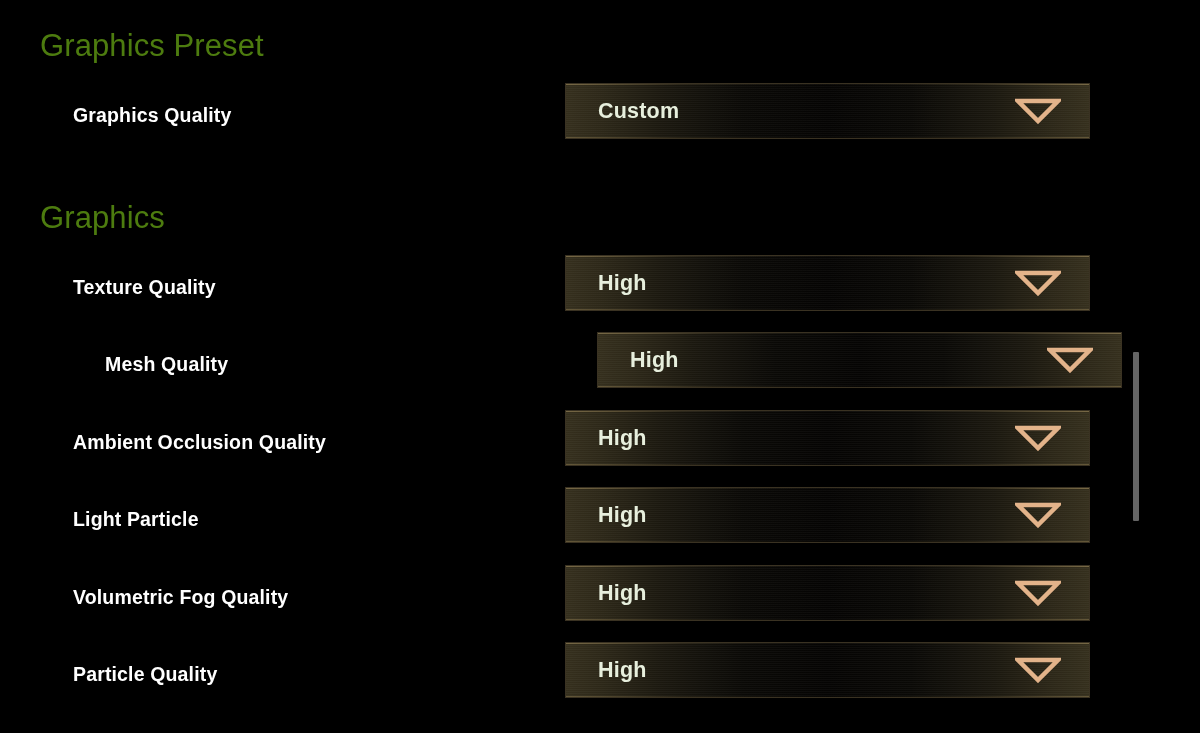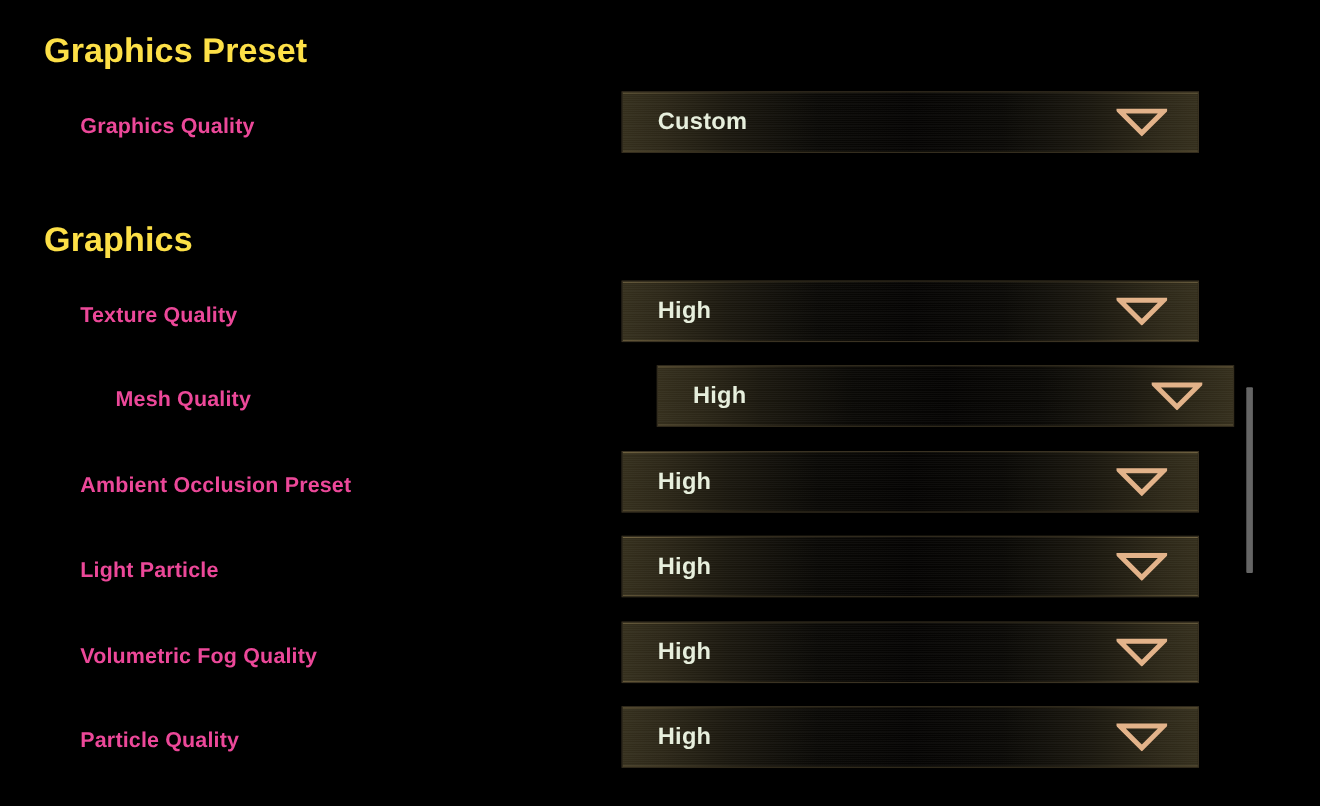--- a/index.html
+++ b/index.html
@@ -23,42 +23,42 @@
     inset: 0;
     width: 1200px;
     height: 733px;
     background: #000000;
   }
 
   
   .section-heading {
     position: absolute;
     left: 40px;
-    color: #fde047;
+    color: #4d7c0f;
     font-size: 31px;
-    font-weight: 700;
+    font-weight: 400;
     letter-spacing: 0.1px;
     line-height: 1;
     white-space: nowrap;
   }
 
   
   .setting-row {
     position: absolute;
     left: 0;
     width: 1200px;
     height: 64px;
   }
 
   .setting-label {
     position: absolute;
     left: 73px;
     top: 50%;
     transform: translateY(-50%);
-    color: #ec4899;
+    color: #ffffff;
     font-size: 19.5px;
     font-weight: 700;
     letter-spacing: 0.15px;
     white-space: nowrap;
   }
 
   
   .dropdown {
     position: absolute;
     left: 565px;
@@ -199,21 +199,21 @@
         <div class="dropdown">
           <span class="dropdown-value">High</span>
           <span class="dropdown-arrow">
             <svg viewBox="0 0 46 26" xmlns="http://www.w3.org/2000/svg" aria-hidden="true">
               <polygon points="3,3 43,3 23,23" fill="none" stroke="#e3b38a" stroke-width="4.5" stroke-linejoin="miter"></polygon>
             </svg>
           </span>
         </div>
       </div>
       <div class="setting-row" style="top: 410px;">
-        <div class="setting-label">Ambient Occlusion Preset</div>
+        <div class="setting-label">Ambient Occlusion Quality</div>
         <div class="dropdown">
           <span class="dropdown-value">High</span>
           <span class="dropdown-arrow">
             <svg viewBox="0 0 46 26" xmlns="http://www.w3.org/2000/svg" aria-hidden="true">
               <polygon points="3,3 43,3 23,23" fill="none" stroke="#e3b38a" stroke-width="4.5" stroke-linejoin="miter"></polygon>
             </svg>
           </span>
         </div>
       </div>
       <div class="setting-row" style="top: 487px;">

